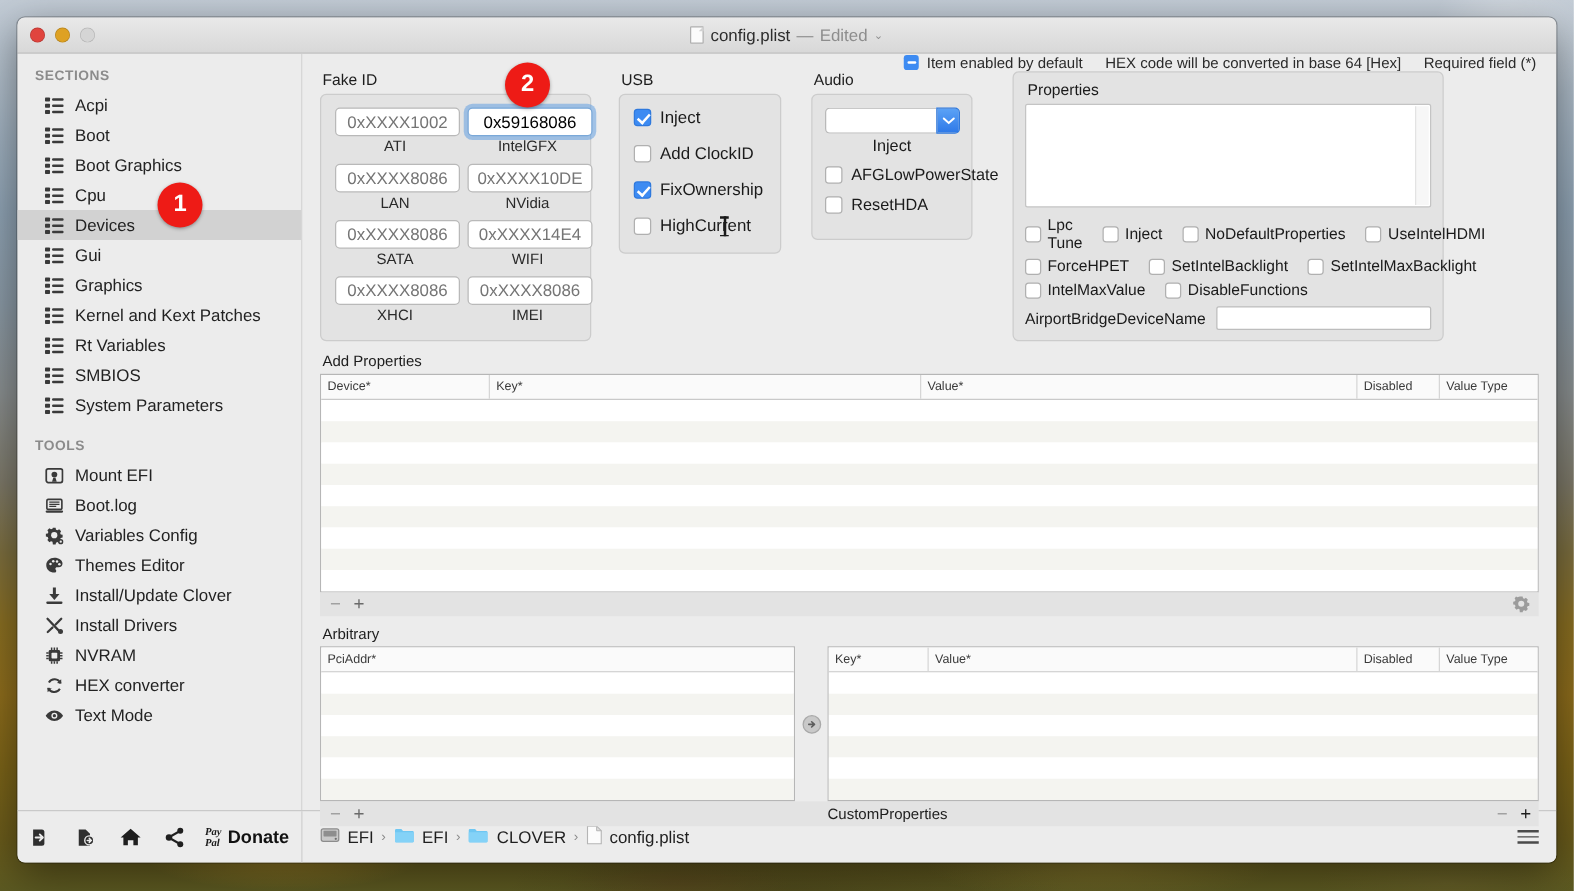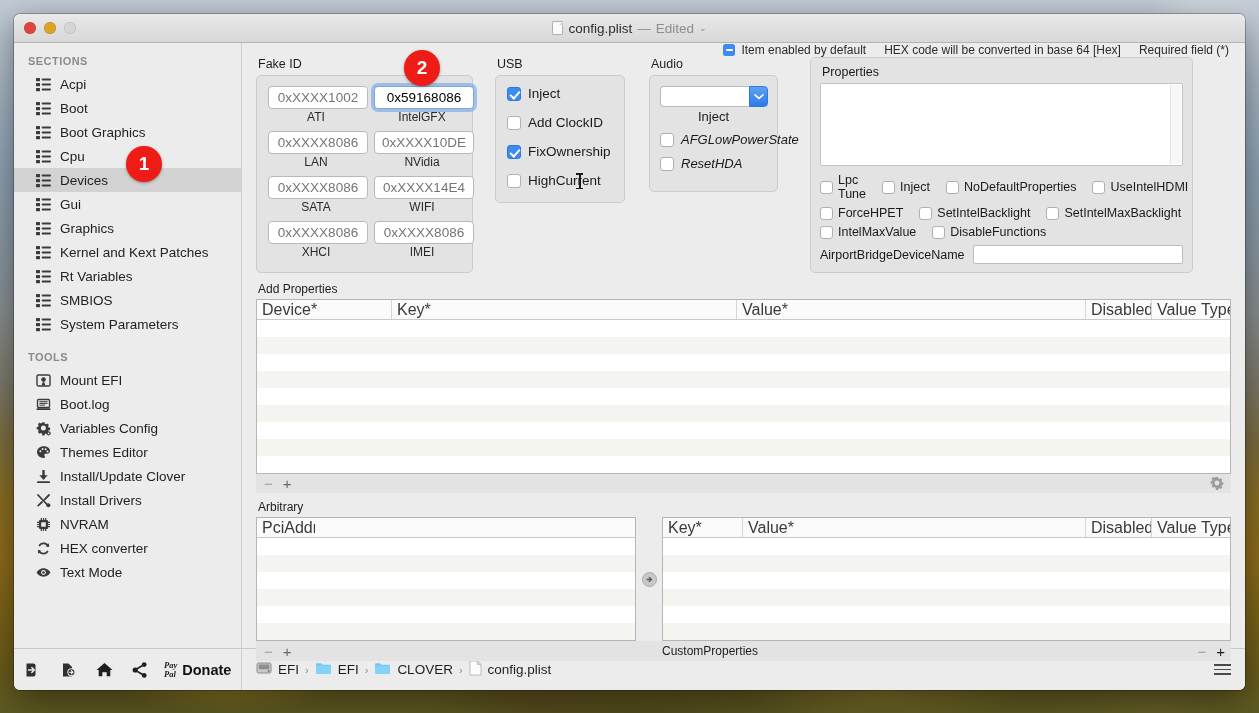--- a/index.html
+++ b/index.html
@@ -173,24 +173,24 @@
     flex: 1; background: #fff; border: 1px solid #b9b9b9; border-right: none;
     border-radius: 4px 0 0 4px;
   }
   .combo-btn {
     width: 19px; background: linear-gradient(180deg,#5ba2f6,#2e79e8);
     border: 1px solid #2f79dd; border-radius: 0 4px 4px 0;
     display: flex; align-items: center; justify-content: center;
   }
   .combo-btn svg { display:block; }
   .audio-cap { text-align: center; font-size: 13px; margin: 2px 0 8px; }
-  .audio-box .cbrow { margin-bottom: 9px; font-size: 13px; font-style: italic; }
-
-  
-  .props-box { width: 383px; padding: 7px 9px 8px; }
+  .audio-box .cbrow { margin-bottom: 9px; font-size: 13px; }
+
+  
+  .props-box { width: 345px; padding: 7px 9px 8px; }
   .props-title { font-size: 12.5px; margin-bottom: 4px; padding-left: 2px; }
   .props-area {
     height: 83px; background: #fff; border: 1px solid #c4c4c4; border-radius: 2px;
     position: relative;
   }
   .props-scroll {
     position:absolute; right:1px; top:1px; bottom:1px; width: 11px;
     background: #f7f7f7; border-left: 1px solid #e3e3e3;
   }
   .props-cbs { margin-top: 7px; }
@@ -206,21 +206,21 @@
     background: #fff; font-size: 12px; padding: 0 4px; outline: none;
     font-family: "Liberation Sans", sans-serif;
   }
 
   
   .sect { padding: 0 14px; margin-top: 9px; }
   .sect-label { font-size: 12px; color: #1d1d1d; margin-bottom: 3px; padding-left: 2px; }
   .tbl-wrap { border: 1px solid #b6b6b6; background: #fff; }
   .tbl-head { display: flex; height: 20px; background: #fafafa; border-bottom: 1px solid #c9c9c9; }
   .th {
-    font-size: 16px; color: #3a3a3a; line-height: 19px; padding-left: 5px;
+    font-size: 10px; color: #3a3a3a; line-height: 19px; padding-left: 5px;
     border-right: 1px solid #d6d6d6; overflow: hidden; white-space: nowrap;
   }
   .th:last-child { border-right: none; }
   .tbl-rows .tr { height: 17px; background: #fff; }
   .tbl-rows .tr:nth-child(even) { background: #f4f4f0; }
   .tbl-foot {
     height: 19px; display: flex; align-items: center; gap: 10px;
     padding-left: 8px; font-size: 15px; color: #6a6a6a;
     background: #e3e3e3;
     position: relative;

